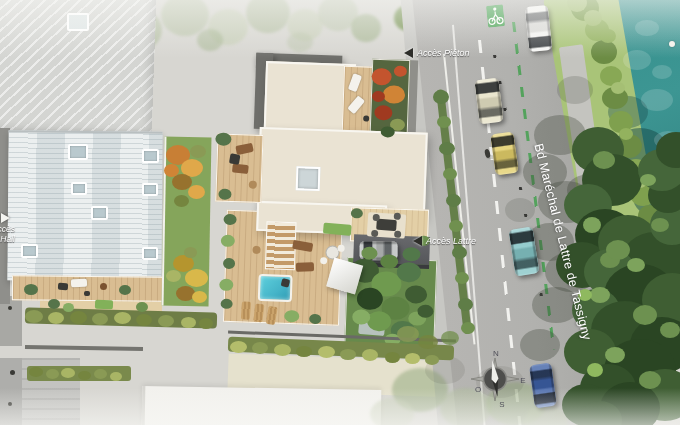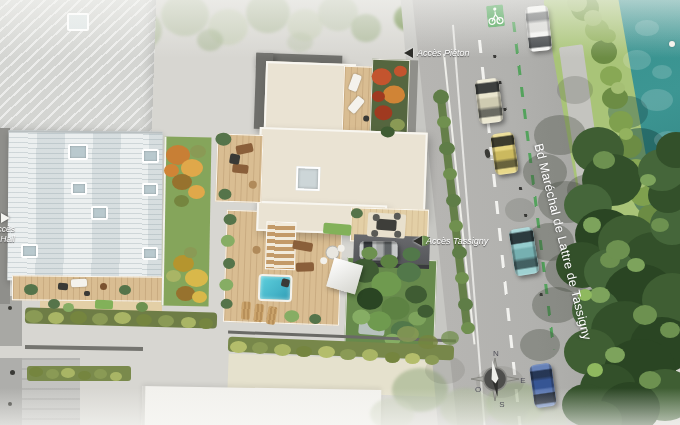--- a/index.html
+++ b/index.html
@@ -238,21 +238,21 @@
   <div class="car gd" style="left: 532px; top: 364px; width: 22px; height: 43px; transform: rotate(-8deg); z-index: 13; background: rgb(61, 95, 165);">
       <div class="glass"></div>
     </div>
 
   <div class="ab lbl" style="left:404px;top:48px">
     <span class="arrow-left"></span>
     <span>Accès Piéton</span>
   </div>
   <div class="ab lbl" style="left:413px;top:236px">
     <span class="arrow-left"></span>
-    <span>Accès Tassigny</span>
+    <span>Accès Lattre</span>
   </div>
   <div class="ab arrow-right" style="left:1px;top:213px;z-index:30"></div>
   <div class="ab" style="left:-27px;top:224px;width:42px;text-align:right;font-style:italic;font-size:8.5px;line-height:10px;color:var(--label-text,#fff);text-shadow:0 1px 1px rgba(50,50,50,.8);z-index:30">
     <div>Accès</div>
     <div>Hall</div>
   </div>
 
   <div class="ab street" style="left:545px;top:142px;width:230px;transform:rotate(76deg)">Bd Maréchal de Lattre de Tassigny</div>
 
   <svg class="ab" style="left:462px;top:346px;z-index:30" width="68" height="64" viewBox="0 0 68 64">

